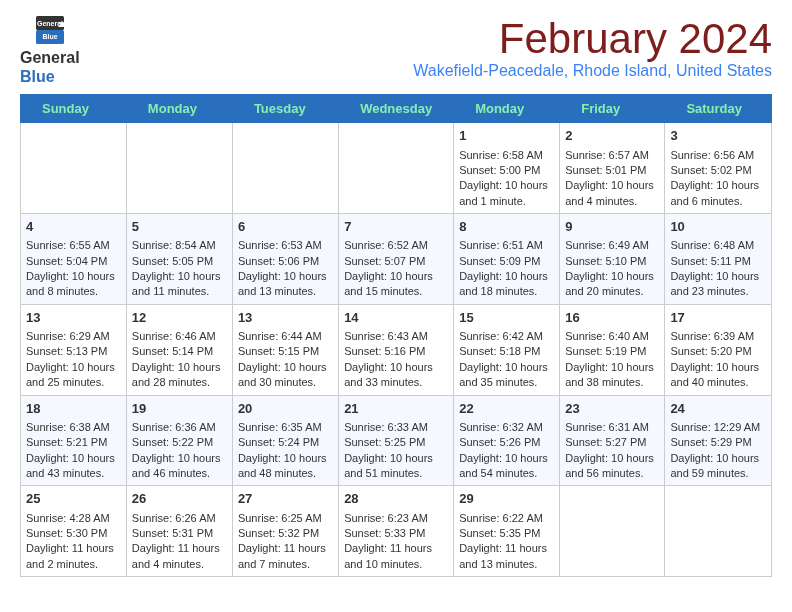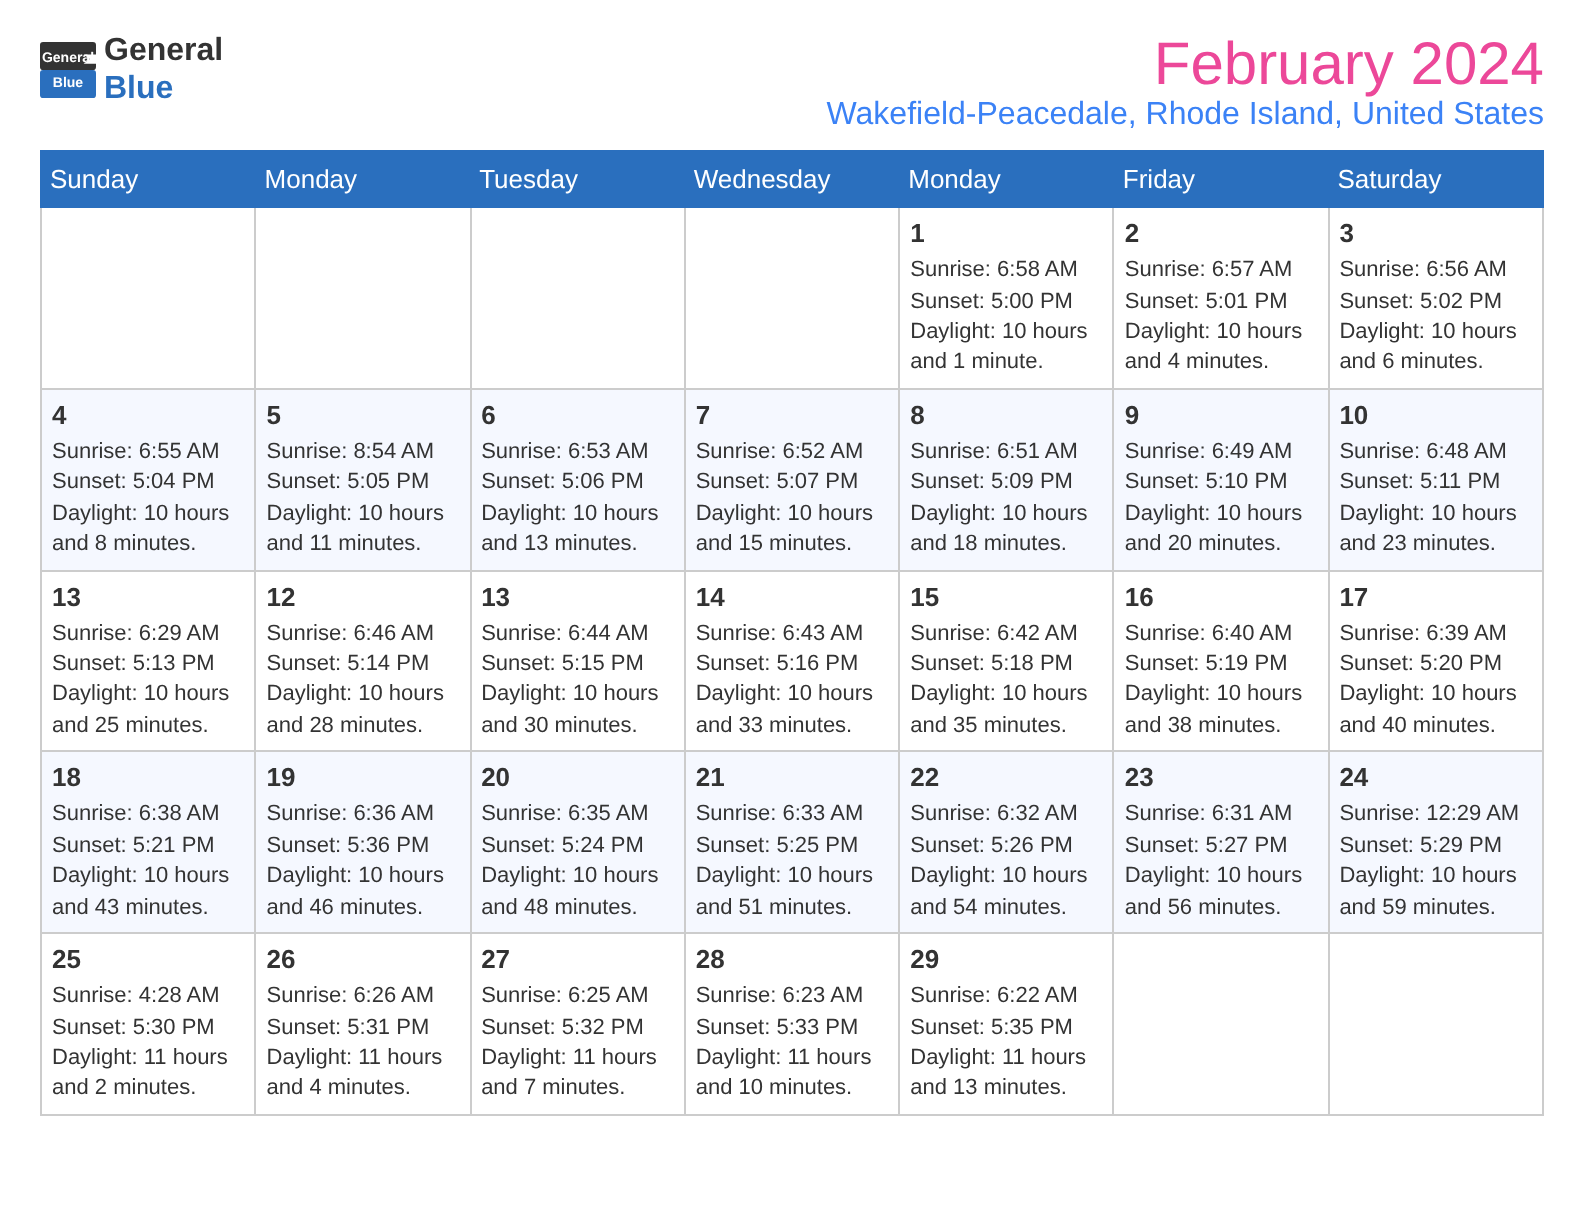--- a/index.html
+++ b/index.html
@@ -13,59 +13,60 @@
     .header-top {
       display: flex;
       align-items: flex-start;
       justify-content: space-between;
       margin-bottom: 4px;
     }
     .logo {
       display: flex;
       align-items: center;
       gap: 4px;
+      flex-direction: column;
     }
     .logo-text {
       font-size: 16px;
       font-weight: bold;
       line-height: 1.2;
     }
     .logo-text .general { color: #333; }
     .logo-text .blue { color: #2a6fbe; }
     .logo-icon {
       width: 28px;
       height: 28px;
     }
     .title-area {
       text-align: right;
     }
     .month-title {
-      font-size: 30px;
+      font-size: 42px;
       font-weight: 300;
-      color: #ec4899;
+      color: #7f1d1d;
       line-height: 1.1;
     }
     .location-title {
       font-size: 16px;
       color: #3b82f6;
       font-weight: 400;
     }
     .calendar {
       width: 100%;
       border-collapse: collapse;
       margin-top: 8px;
       font-size: 11.5px;
     }
     .calendar thead th {
       background: #2a6fbe;
-      color: #ffffff;
-      padding: 6px 4px;
+      color: #86efac;
+      padding: 6px 21px;
       text-align: left;
       font-size: 13px;
-      font-weight: 400;
+      font-weight: 700;
       border: 1px solid #2a6fbe;
     }
     .calendar tbody td {
       border: 1px solid #ccc;
       vertical-align: top;
       padding: 4px 5px;
       width: calc(100% / 7);
       height: 88px;
       color: #333;
       font-size: 11px;
@@ -237,21 +238,21 @@
       <tr>
         <td>
           <span class="day-num">18</span>
           <div>Sunrise: 6:38 AM</div>
           <div>Sunset: 5:21 PM</div>
           <div>Daylight: 10 hours and 43 minutes.</div>
         </td>
         <td>
           <span class="day-num">19</span>
           <div>Sunrise: 6:36 AM</div>
-          <div>Sunset: 5:36 PM</div>
+          <div>Sunset: 5:22 PM</div>
           <div>Daylight: 10 hours and 46 minutes.</div>
         </td>
         <td>
           <span class="day-num">20</span>
           <div>Sunrise: 6:35 AM</div>
           <div>Sunset: 5:24 PM</div>
           <div>Daylight: 10 hours and 48 minutes.</div>
         </td>
         <td>
           <span class="day-num">21</span>

